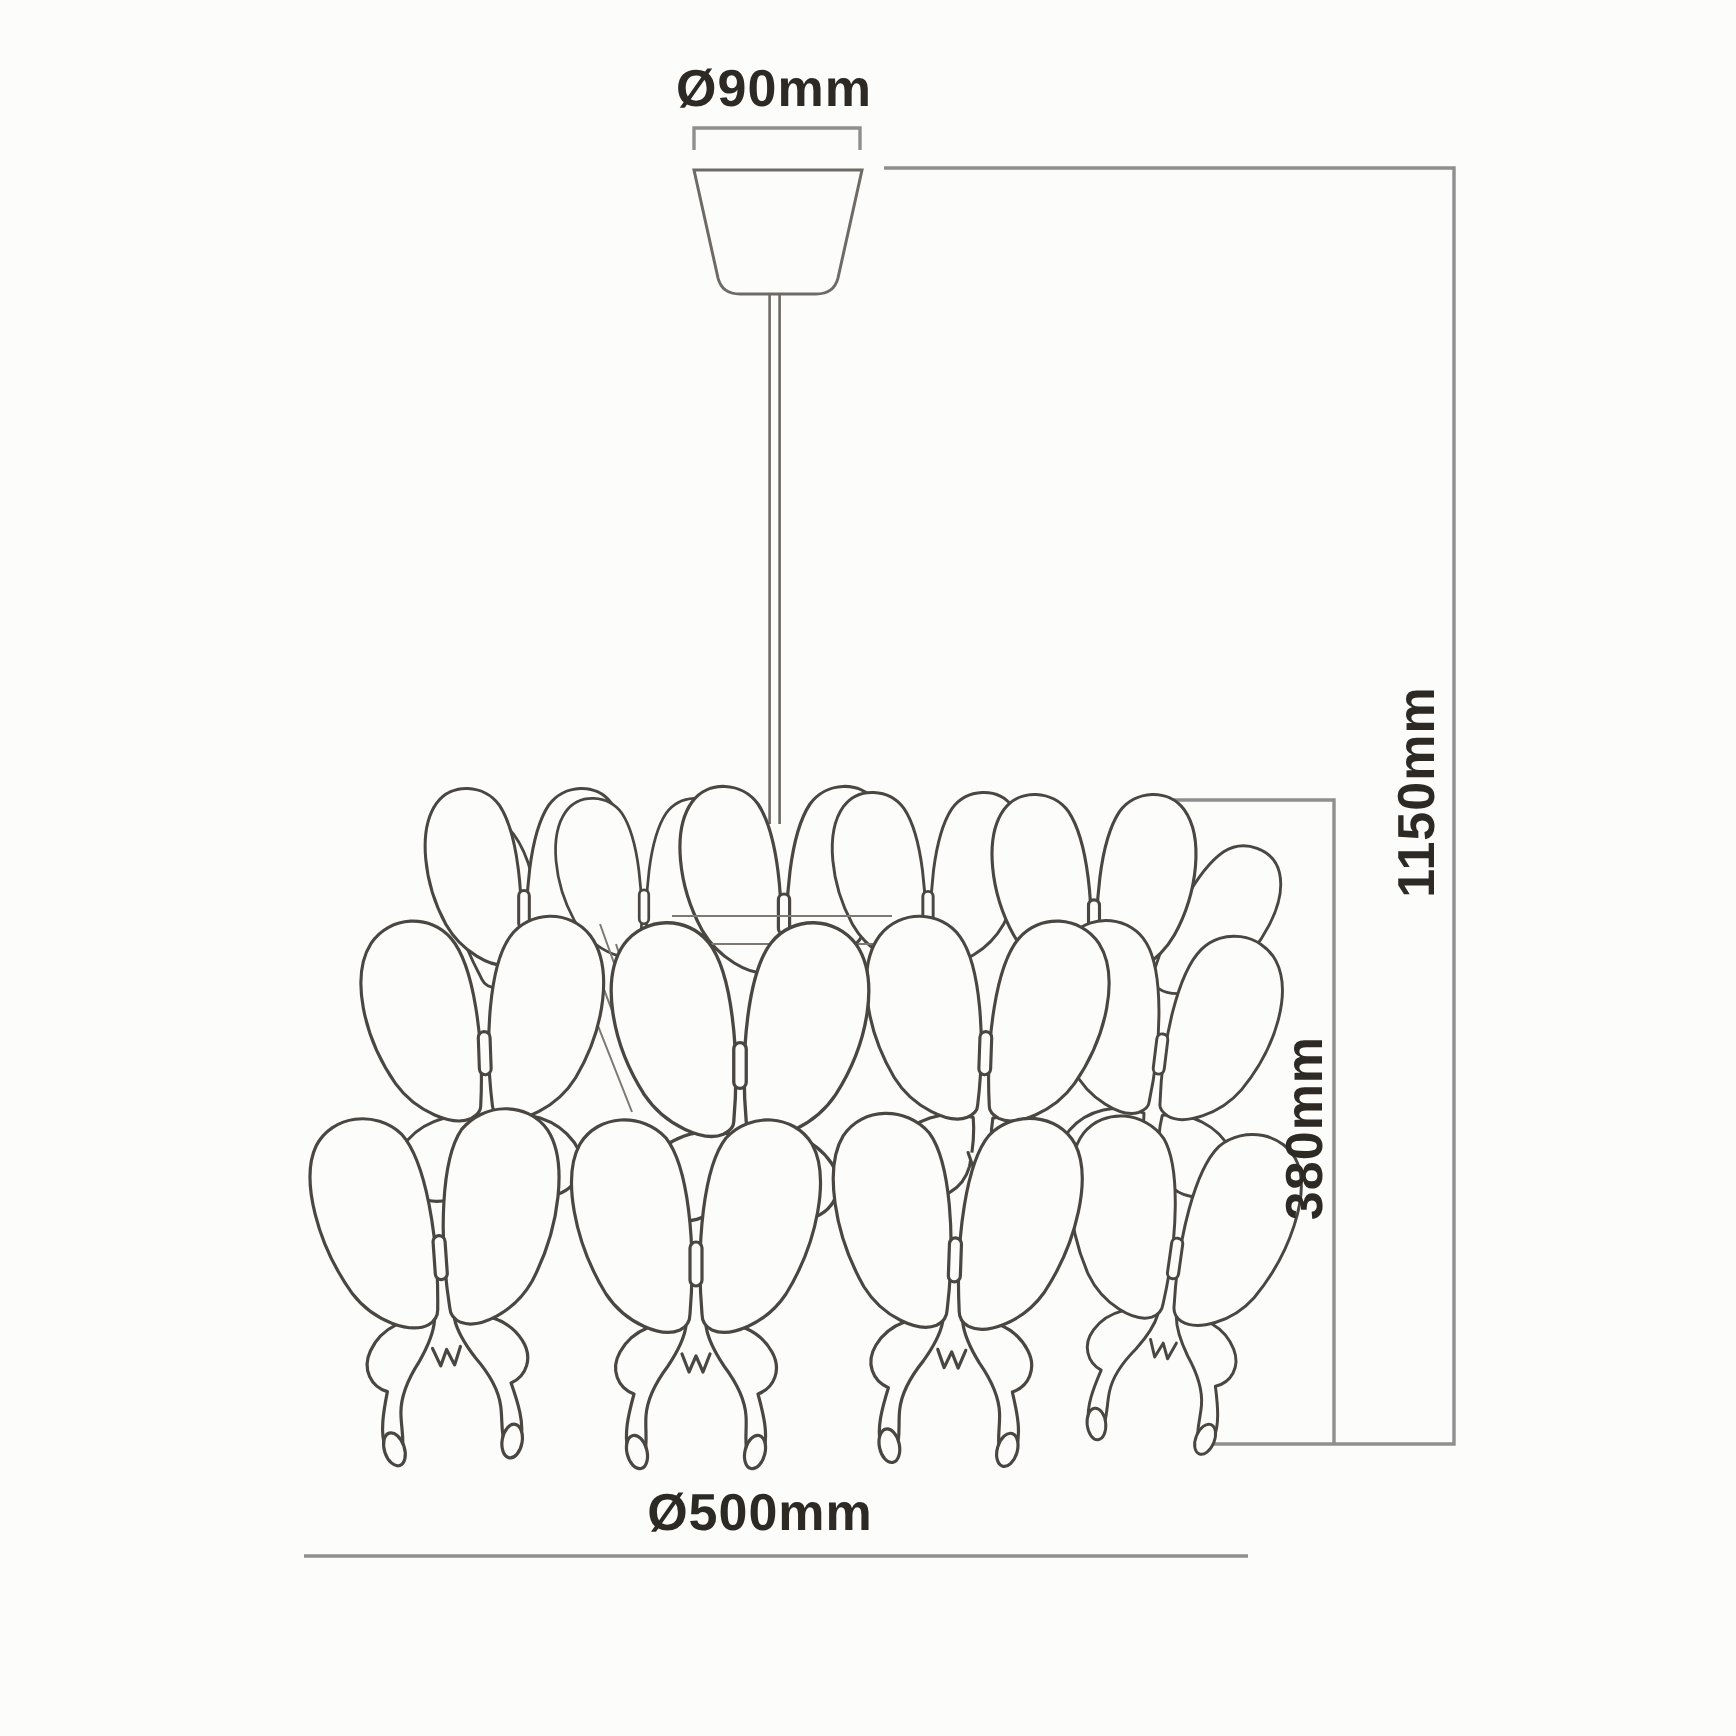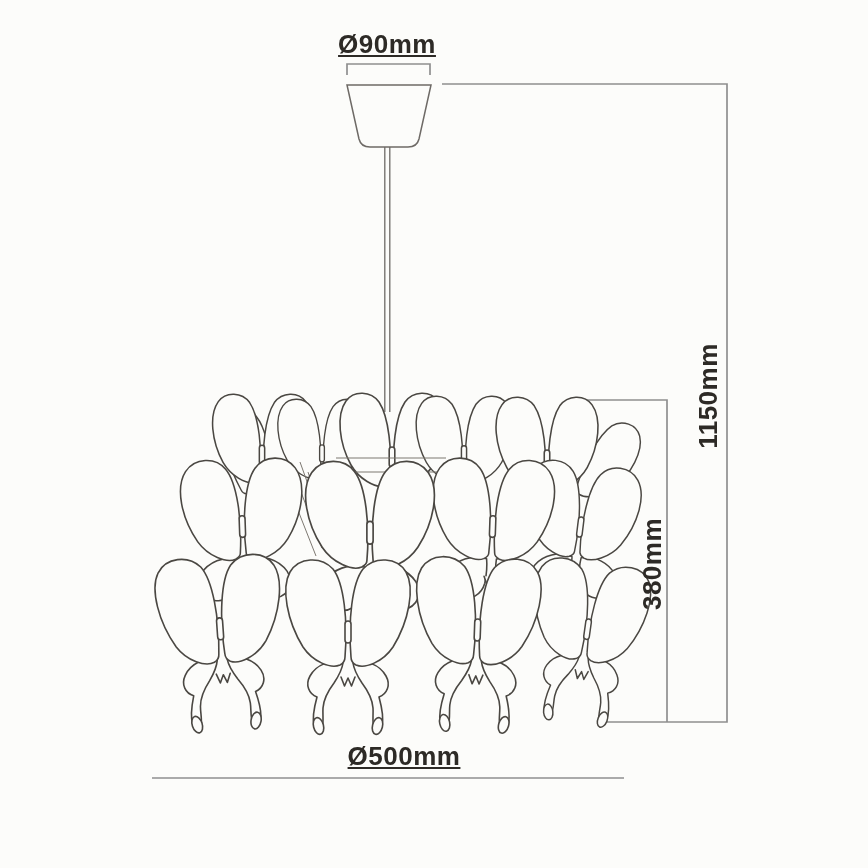--- a/index.html
+++ b/index.html
@@ -6,21 +6,21 @@
   body{
     width:868px;height:868px;position:relative;overflow:hidden;
     background:#fcfcfa;
     font-family:"Liberation Sans",sans-serif;
   }
   #artwork{position:absolute;left:0;top:0;}
   .dim-label{
     position:absolute;color:#2d2a26;font-size:26px;font-weight:700;
     letter-spacing:.5px;white-space:nowrap;line-height:1;
   }
-  .center{transform:translate(-50%,-50%);text-decoration:underline;}
+  .center{transform:translate(-50%,-50%);}
   .rot90{transform:translate(-50%,-50%) rotate(-90deg);}
   .bf{stroke:#4a4742;stroke-width:1.6;fill:#fcfcfa;stroke-linejoin:round;stroke-linecap:round;}
   .dim{stroke:#8f8f8f;stroke-width:1.7;fill:none;}
   .art{stroke:#6e6a66;stroke-width:1.5;fill:#fcfcfa;}
   .hatch{stroke:#7d7871;stroke-width:1;fill:none;}
 </style>
 </head>
 <body>
 
 <svg id="artwork" width="868" height="868" viewBox="0 0 868 868">
@@ -117,13 +117,13 @@
     </g>
   </g>
 </svg>
 
 <div class="dim-label center" style="left:387px;top:44px;">Ø90mm</div>
 
 <div class="dim-label rot90" style="left:708px;top:396px;">1150mm</div>
 
 <div class="dim-label rot90" style="left:652px;top:564px;">380mm</div>
 
-<div class="dim-label center" style="left:404px;top:756px;">Ø500mm</div>
+<div class="dim-label center" style="left:380px;top:756px;">Ø500mm</div>
 
 </body></html>

